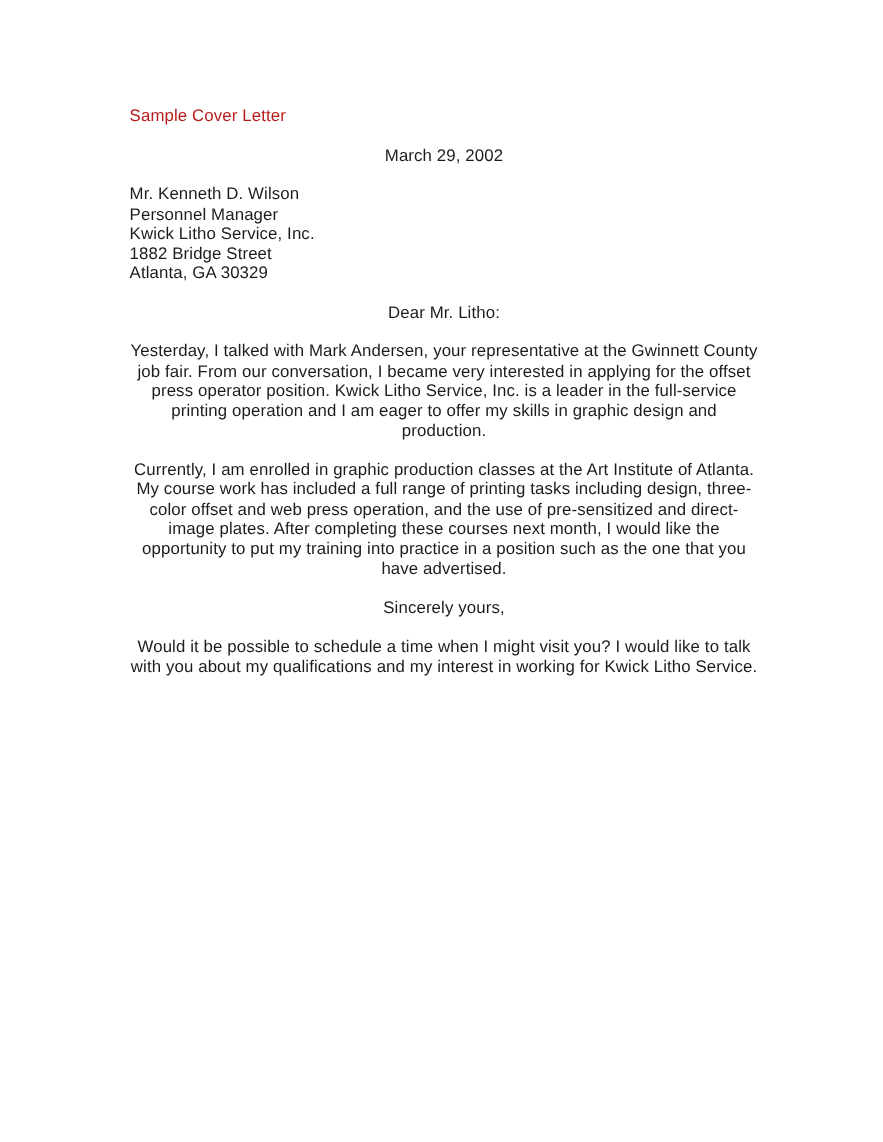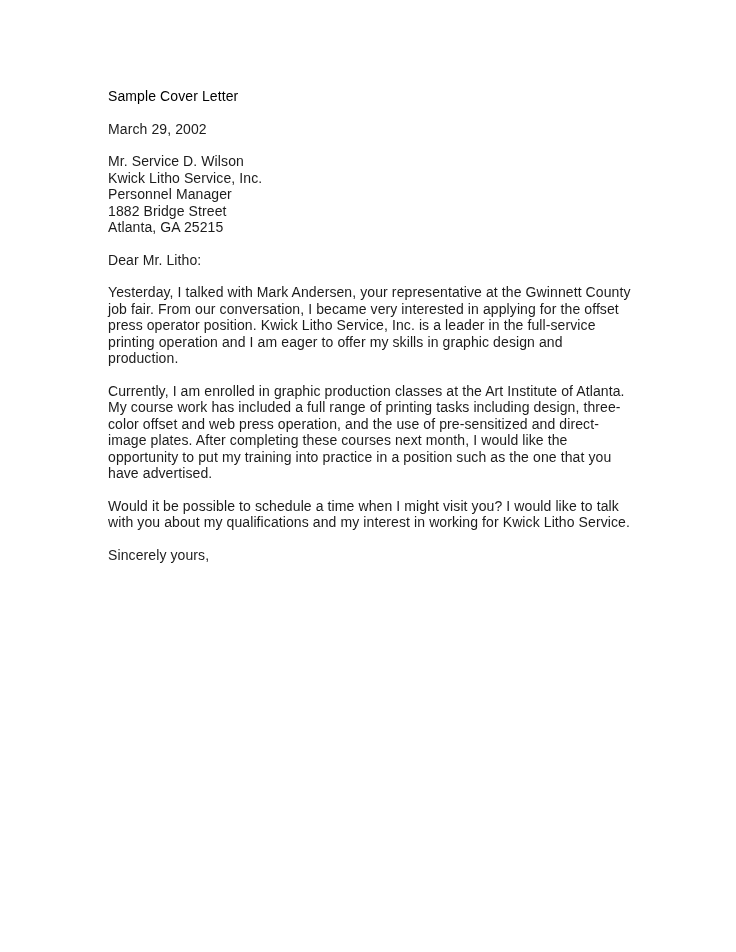--- a/index.html
+++ b/index.html
@@ -20,61 +20,62 @@
     position: absolute;
     left: 108px;
     top: 88px;
     width: 524px;
     font-size: 14px;
     line-height: 16.5px;
     letter-spacing: 0.1px;
   }
   .title {
     display: block;
-    color: #000000;
+    color: #b91c1c;
     text-decoration: none;
     margin: 0 0 16px 0;
     cursor: pointer;
   }
   .block {
     margin: 0 0 16px 0;
   }
   .block div {
     margin: 0;
   }
   p.block {
     margin: 0 0 16px 0;
+    text-align: center;
   }
   .closing {
     margin: 6px 0 16px 0;
   }
 </style>
 </head>
 <body>
 
 <div class="page">
   <div class="letter">
 
     <a class="title">Sample Cover Letter</a>
 
     <p class="block">March 29, 2002</p>
 
     <div class="block">
-      <div>Mr. Service D. Wilson</div>
+      <div>Mr. Kenneth D. Wilson</div>
+      <div>Personnel Manager</div>
       <div>Kwick Litho Service, Inc.</div>
-      <div>Personnel Manager</div>
       <div>1882 Bridge Street</div>
-      <div>Atlanta, GA 25215</div>
+      <div>Atlanta, GA 30329</div>
     </div>
 
     <p class="block">Dear Mr. Litho:</p>
 
     <p class="block">Yesterday, I talked with Mark Andersen, your representative at the Gwinnett County job fair. From our conversation, I became very interested in applying for the offset press operator position. Kwick Litho Service, Inc. is a leader in the full-service printing operation and I am eager to offer my skills in graphic design and production.</p>
 
     <p class="block">Currently, I am enrolled in graphic production classes at the Art Institute of Atlanta. My course work has included a full range of printing tasks including design, three-color offset and web press operation, and the use of pre-sensitized and direct-image plates. After completing these courses next month, I would like the opportunity to put my training into practice in a position such as the one that you have advertised.</p>
 
+    <p class="block closing">Sincerely yours,</p>
+
     <p class="block">Would it be possible to schedule a time when I might visit you? I would like to talk with you about my qualifications and my interest in working for Kwick Litho Service.</p>
-
-    <p class="block closing">Sincerely yours,</p>
 
 
   </div>
 </div>
 
 </body></html>

